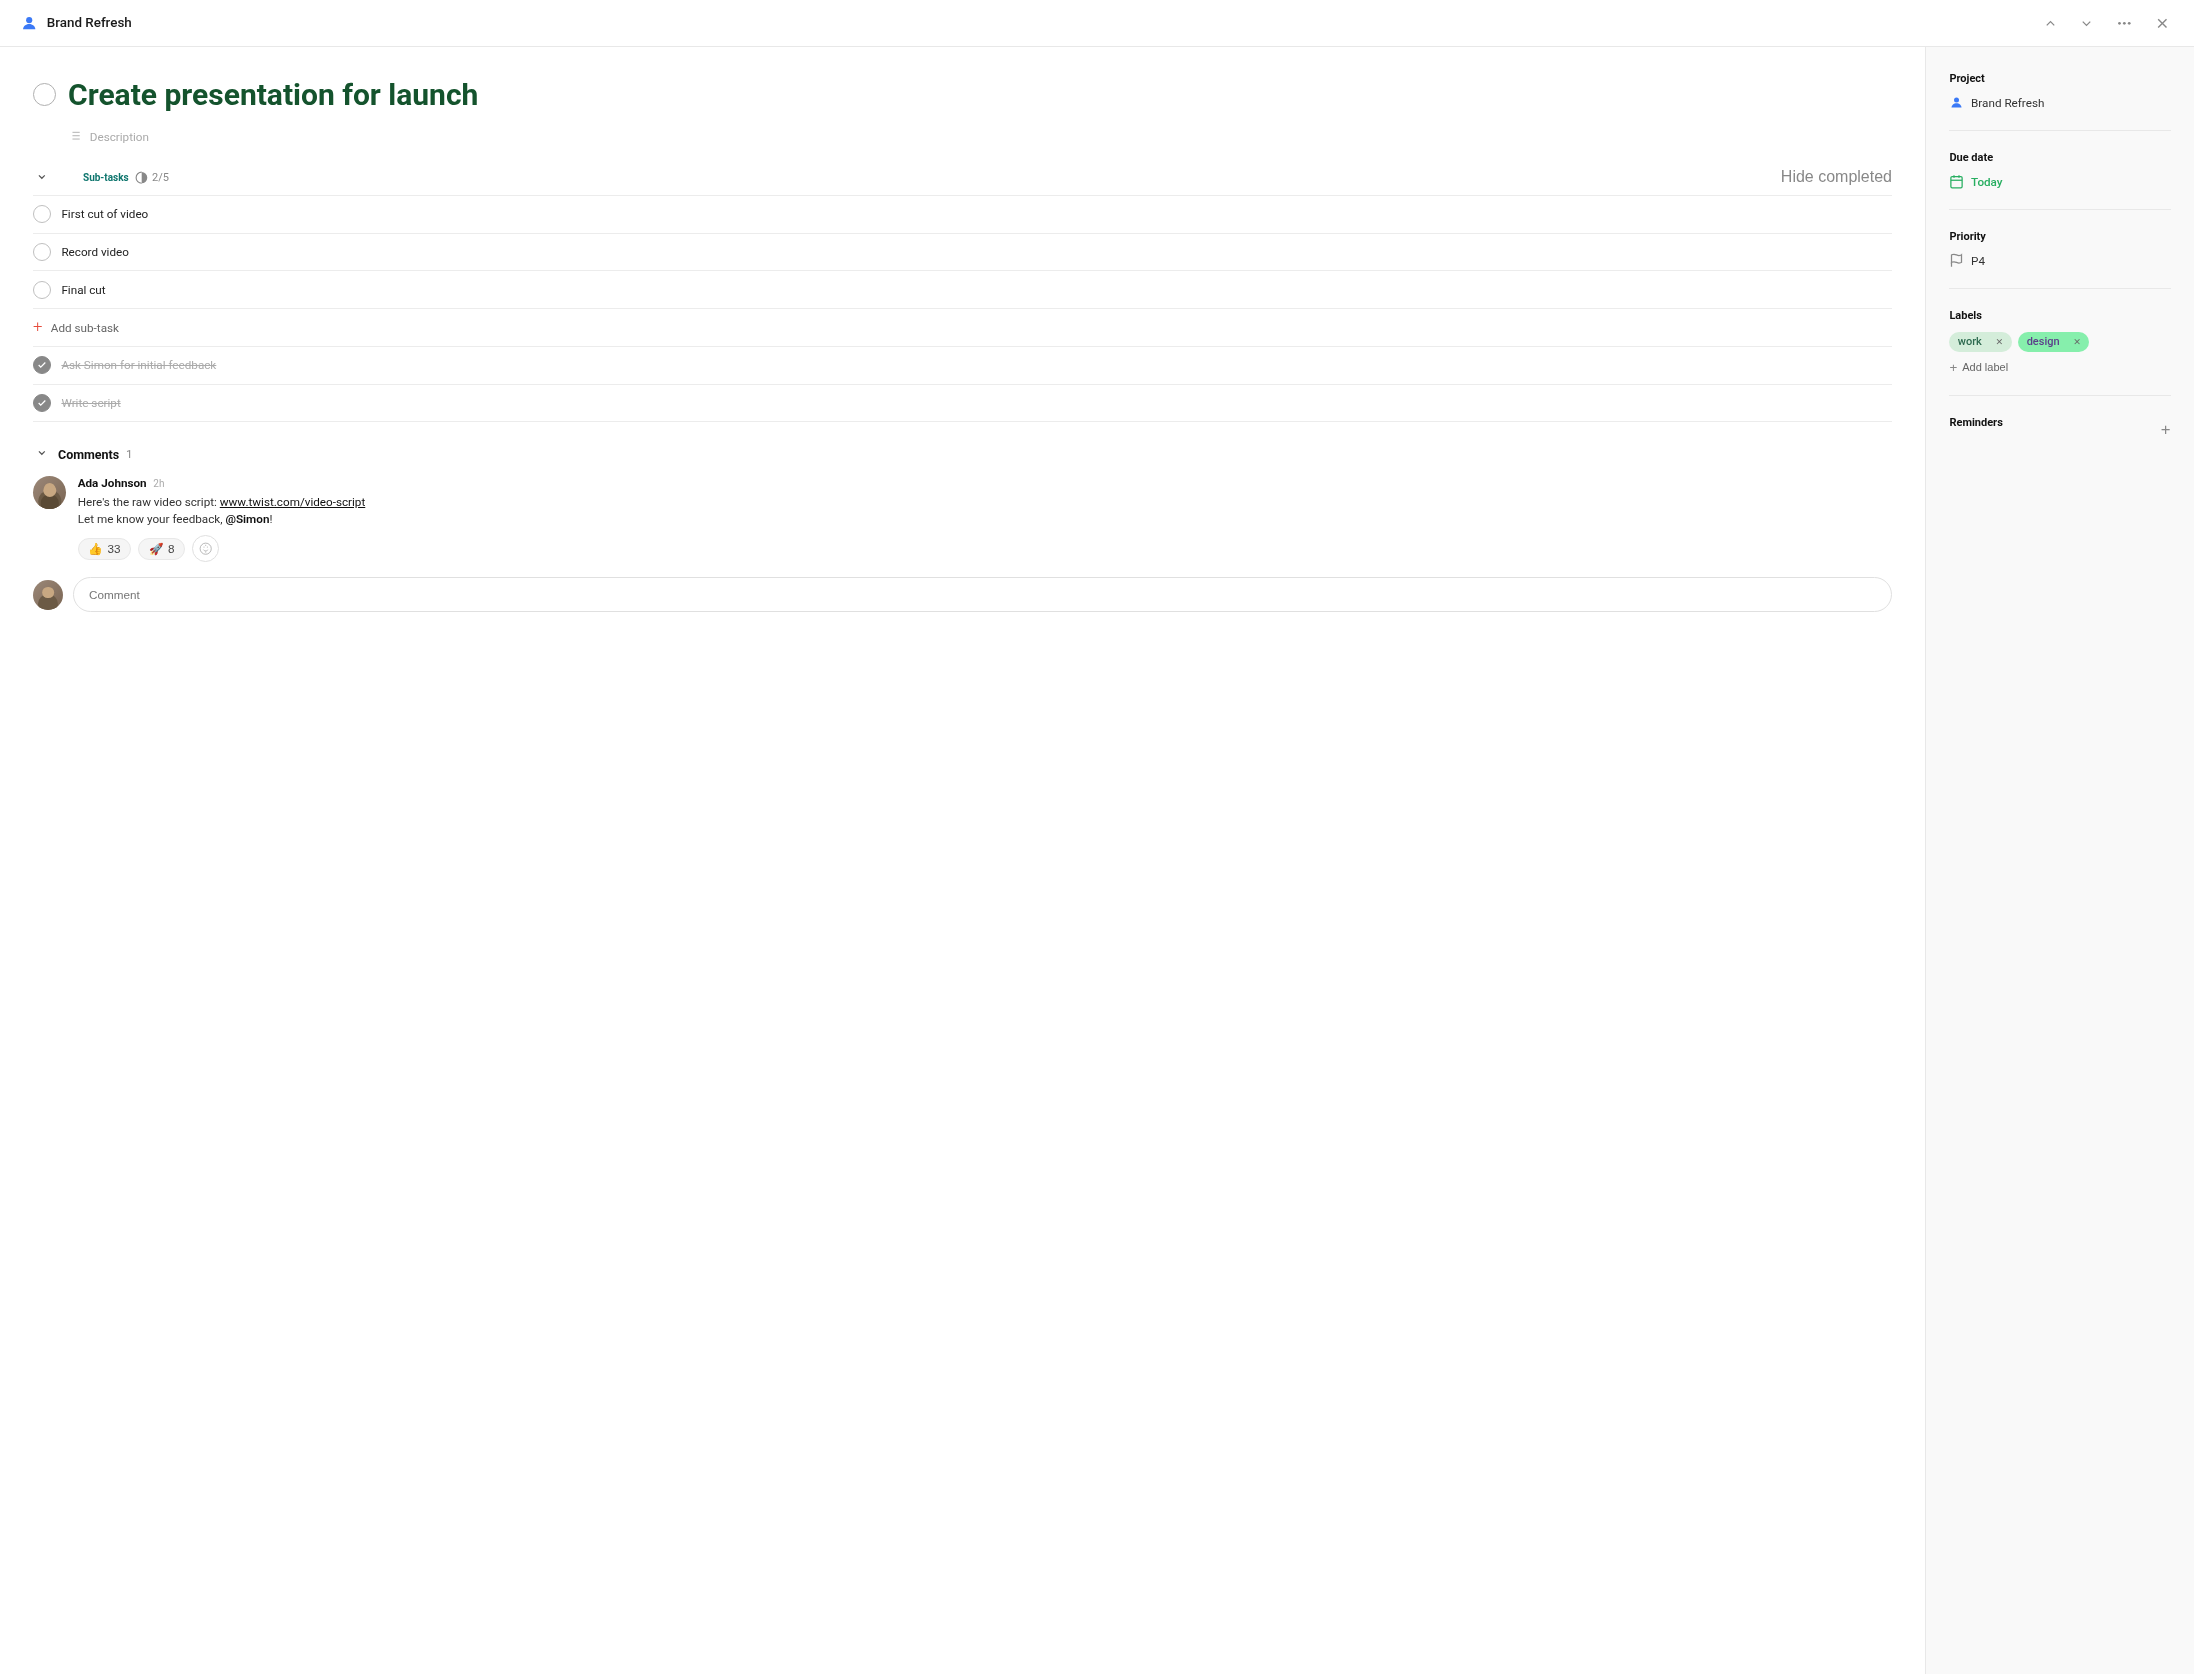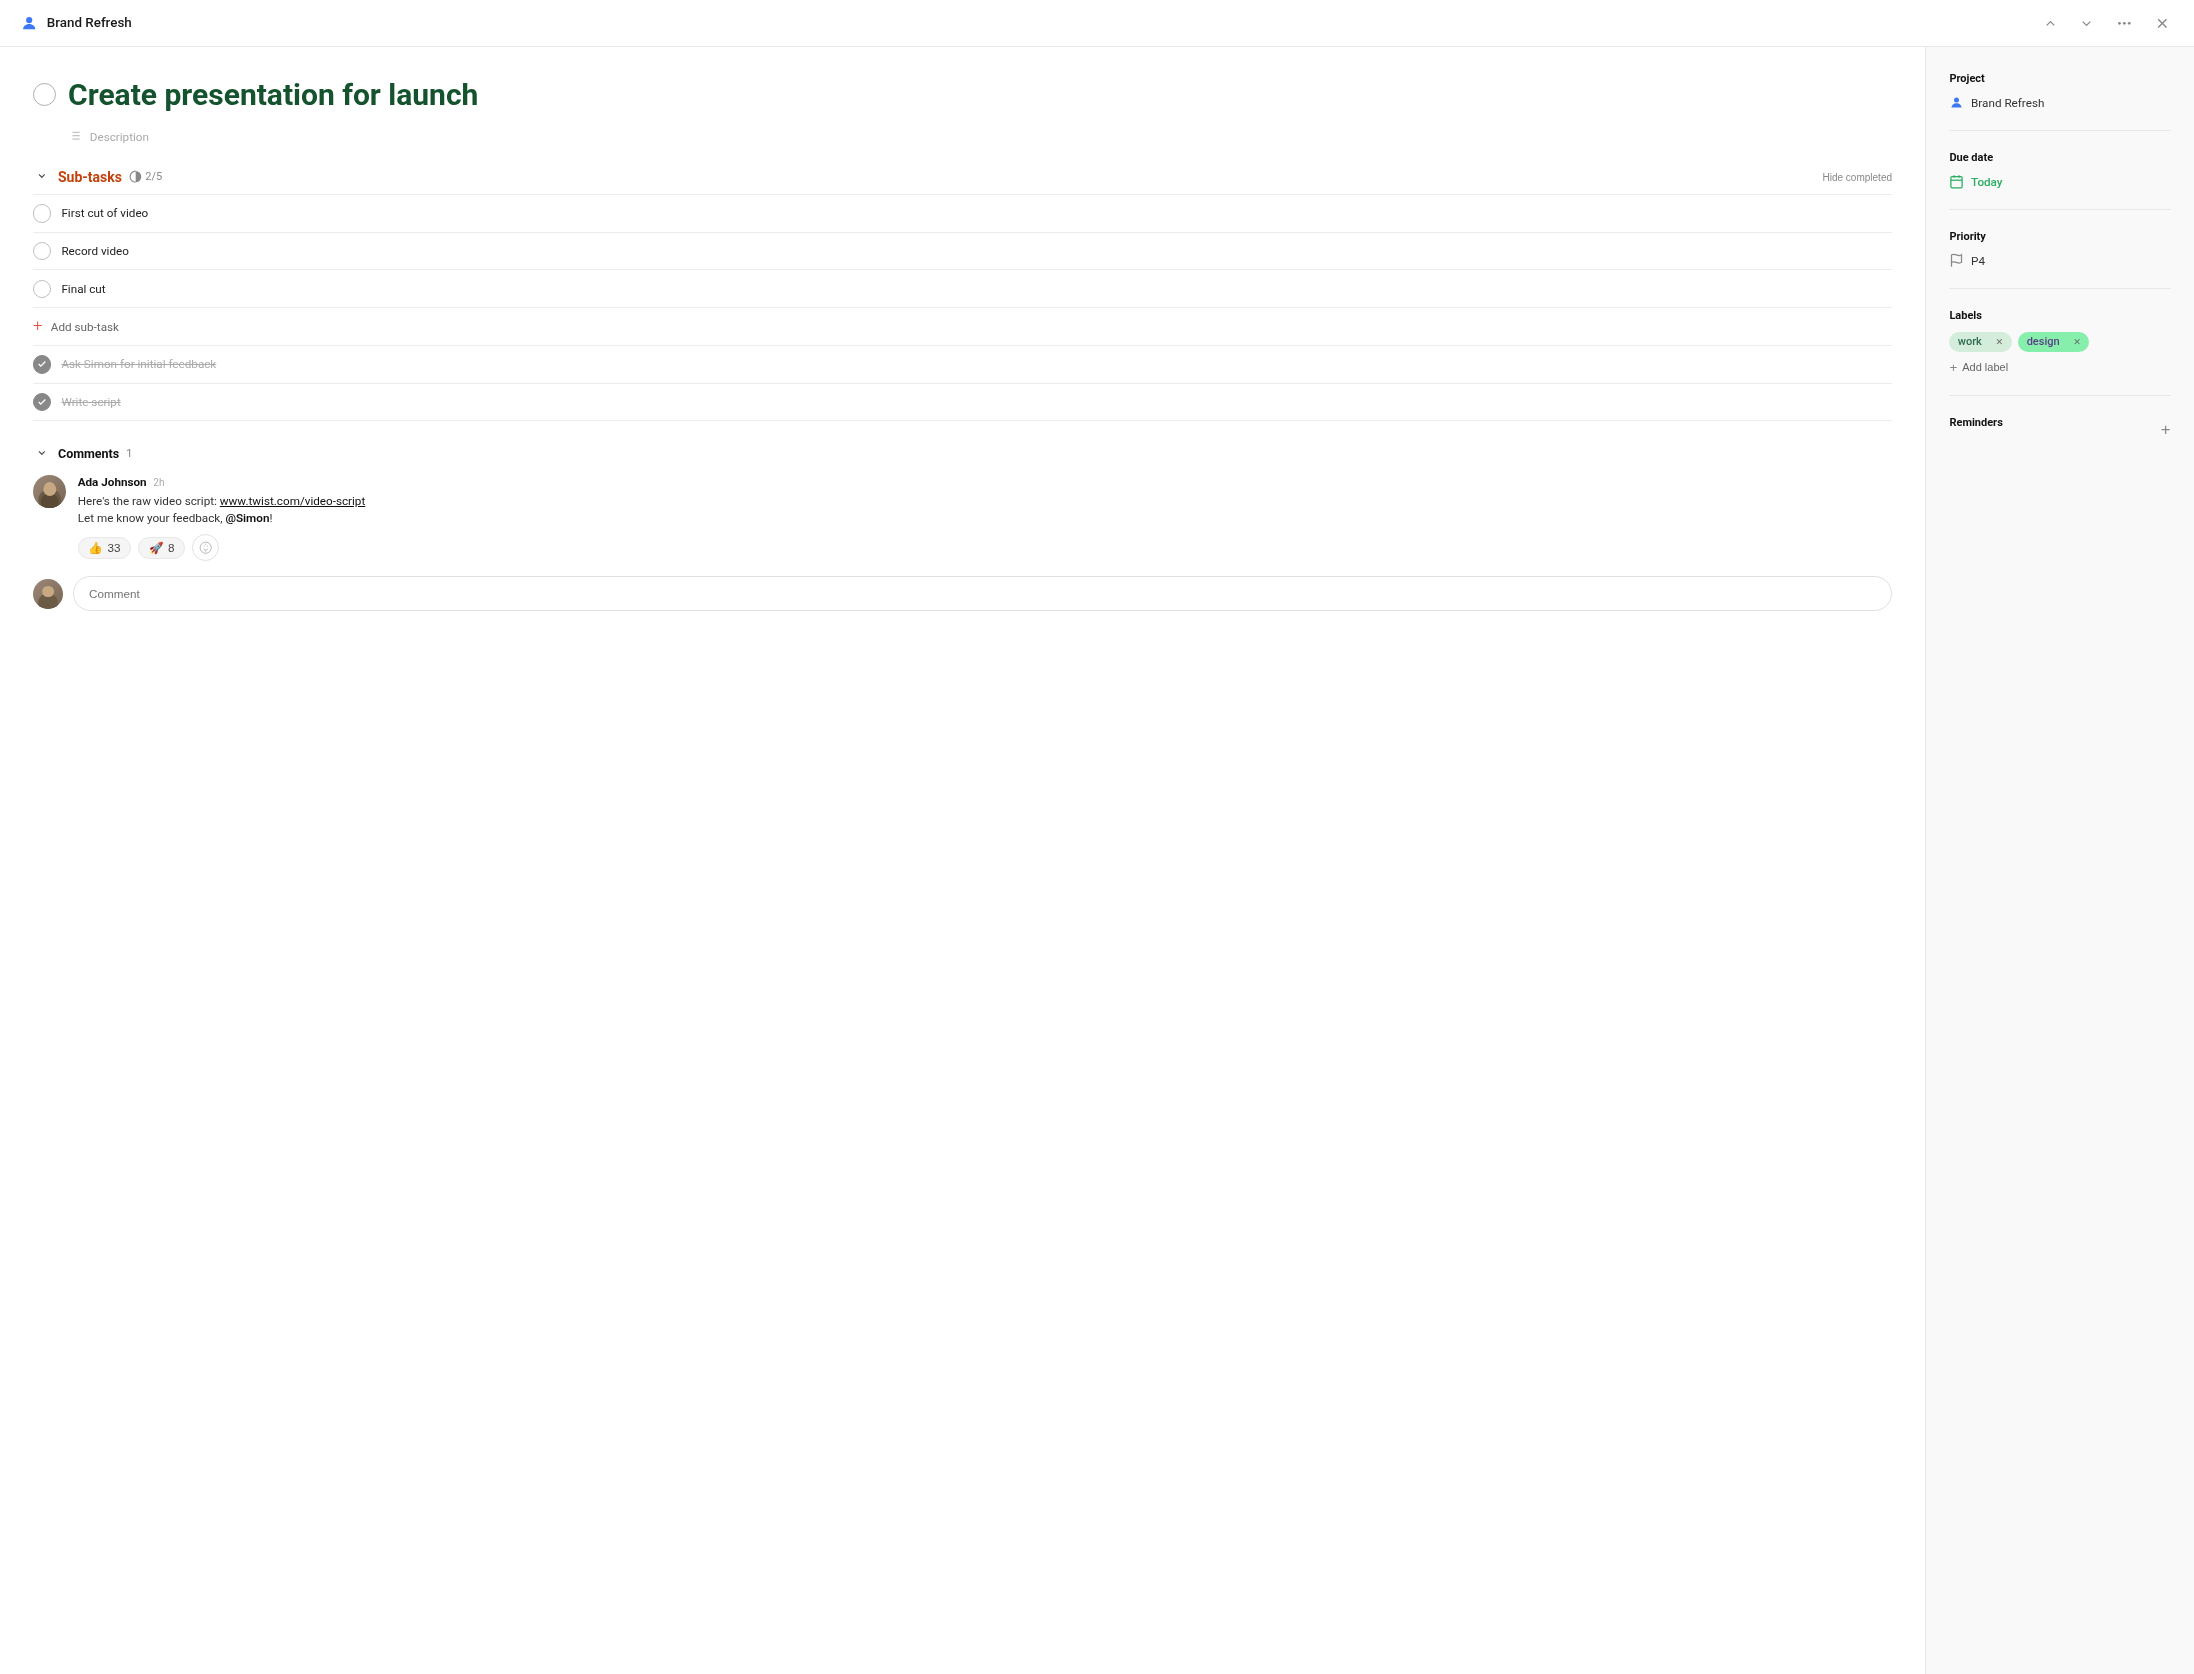--- a/index.html
+++ b/index.html
@@ -120,35 +120,36 @@
     .chevron-btn {
       background: none;
       border: none;
       cursor: pointer;
       color: #555;
       font-size: 11px;
       padding: 1.7px 3.3px;
     }
     .section-title {
       font-weight: 700;
-      font-size: 14px;
-      color: #c2410c;
+      font-size: 10px;
+      color: #0f766e;
+      margin-left: 25px;
     }
     .subtask-count-badge {
       display: flex;
       align-items: center;
       gap: 3.3px;
       font-size: 11px;
       color: #888;
     }
     .hide-completed-btn {
       background: none;
       border: none;
       cursor: pointer;
-      font-size: 10px;
+      font-size: 16px;
       color: #888;
     }
 
     
     .subtask-list {
       margin-left: 0;
     }
     .subtask-item {
       display: flex;
       align-items: center;

